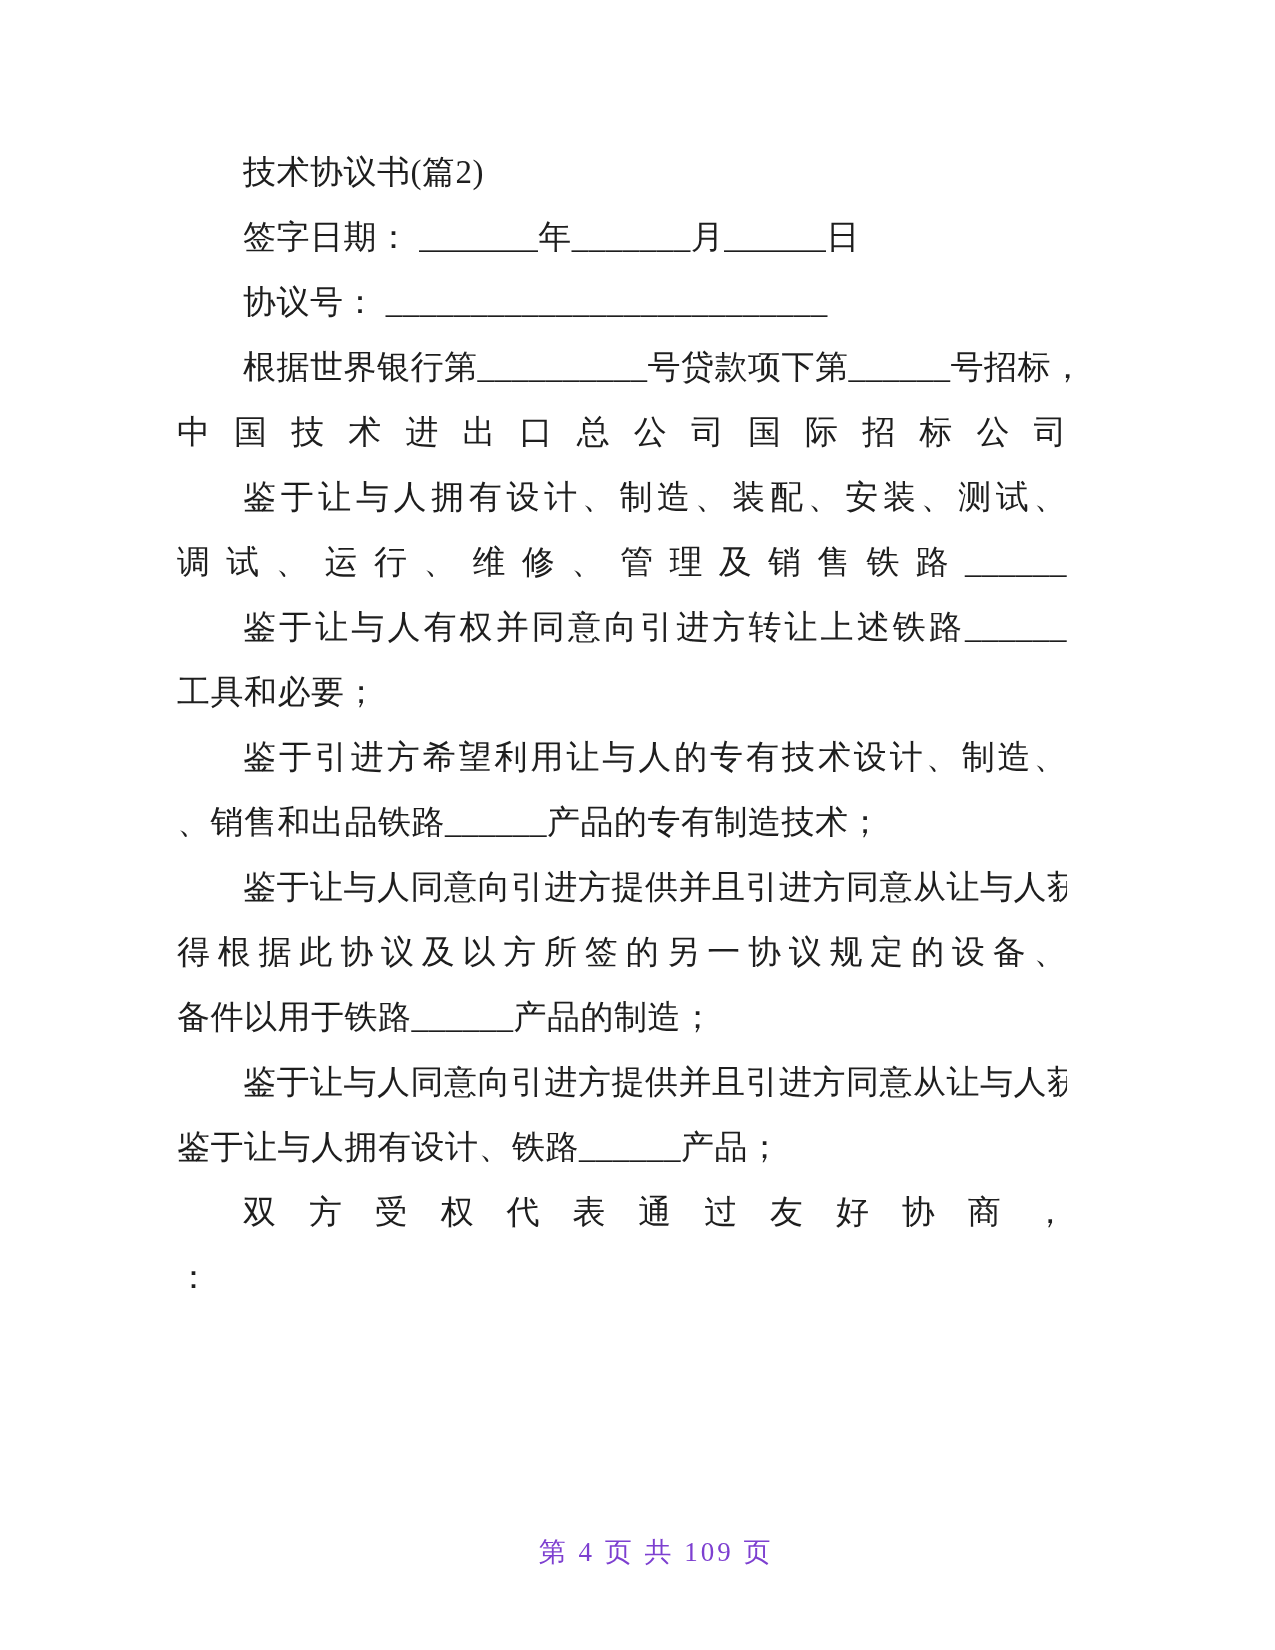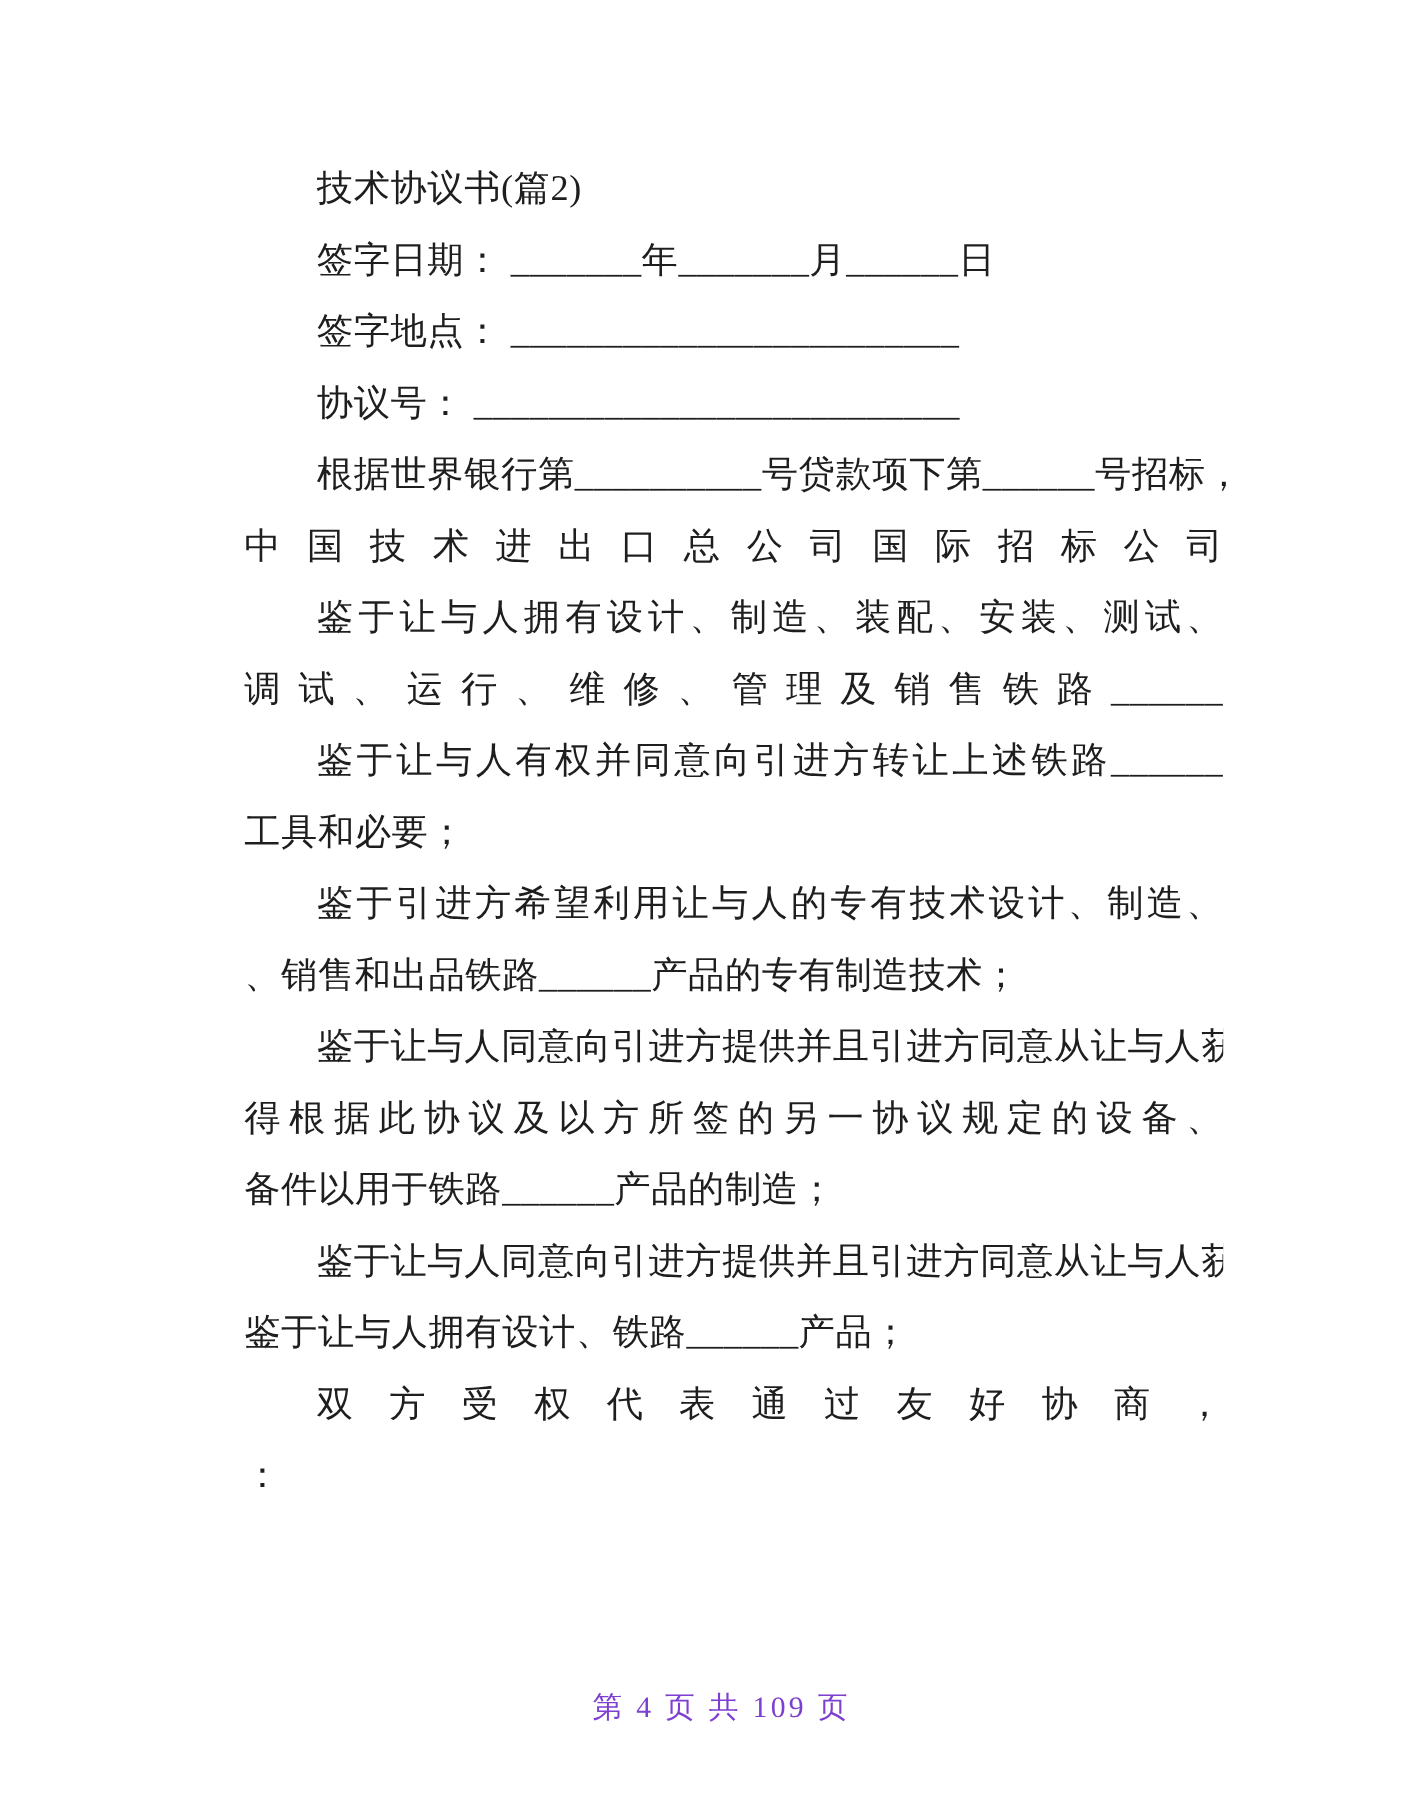--- a/index.html
+++ b/index.html
@@ -17,21 +17,20 @@
     color: #1e1e1e;
   }
   .content {
     position: absolute;
     left: 177px;
     top: 140px;
     width: 890px;
     font-size: 33px;
     line-height: 65px;
     font-weight: 400;
-    margin-left: 45px;
   }
   .line {
     min-height: 65px;
     white-space: nowrap;
     letter-spacing: 0.5px;
   }
   .line.indent {
     padding-left: 66px;
   }
   .line.fill {
@@ -60,21 +59,20 @@
   }
 </style>
 </head>
 <body>
 
 <div class="page">
 
   <div class="content">
       <div class="line indent">技术协议书(篇2)</div>
       <div class="line indent">签字日期： _______年_______月______日</div>
-      <div class="line indent">签字地点： ________________________</div>
       <div class="line indent">协议号： __________________________</div>
       <div class="line indent">根据世界银行第__________号贷款项下第______号招标，</div>
       <div class="line fill">中国技术进出口总公司国际招标公司〔工具和必要“引进方”〕</div>
       <div class="line indent fill">鉴于让与人拥有设计、制造、装配、安装、测试、检验、</div>
       <div class="line fill">调试、运行、维修、管理及销售铁路______产品的专有技术；</div>
       <div class="line indent fill">鉴于让与人有权并同意向引进方转让上述铁路______产品</div>
       <div class="line">工具和必要；</div>
       <div class="line indent fill">鉴于引进方希望利用让与人的专有技术设计、制造、维修</div>
       <div class="line">、销售和出品铁路______产品的专有制造技术；</div>
       <div class="line indent fill">鉴于让与人同意向引进方提供并且引进方同意从让与人获</div>

